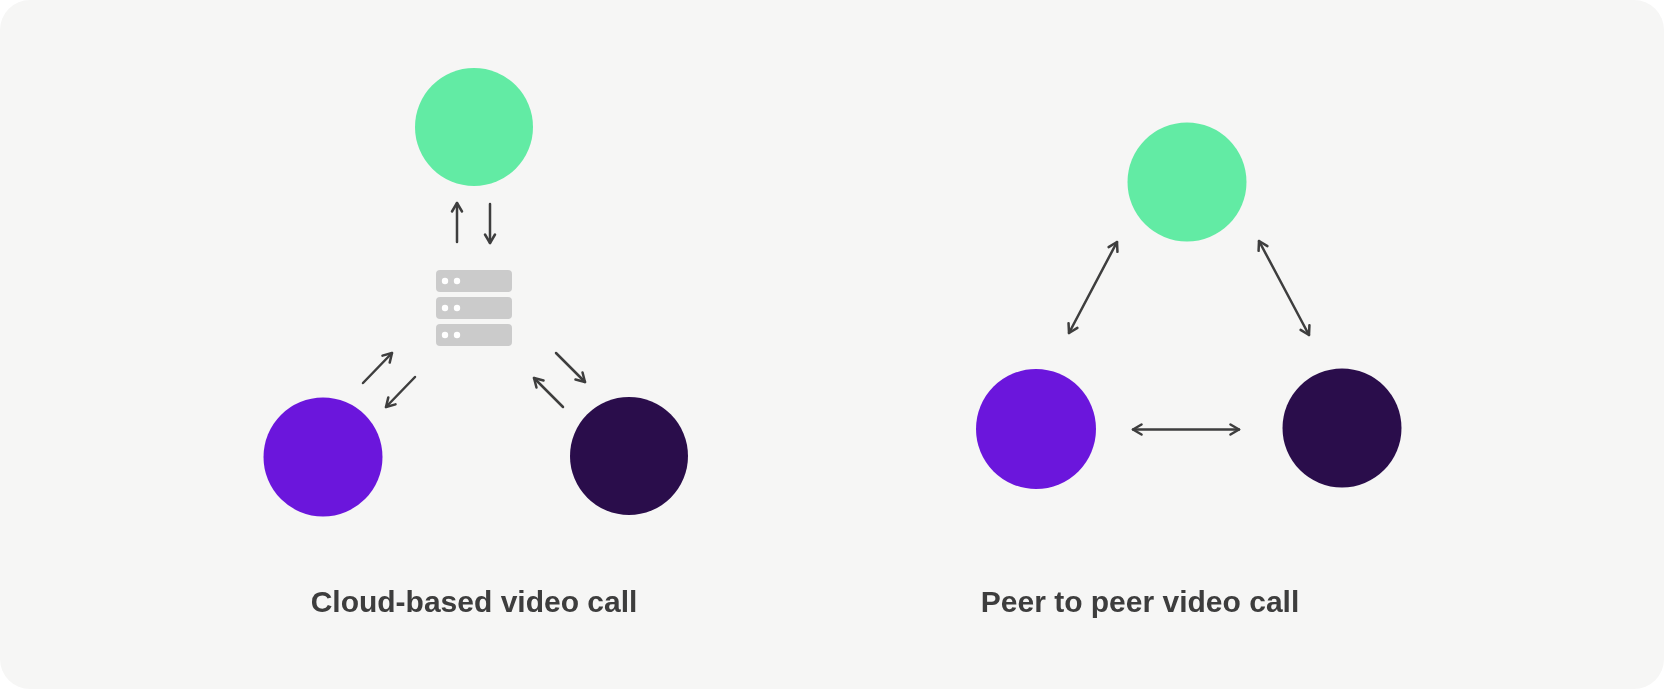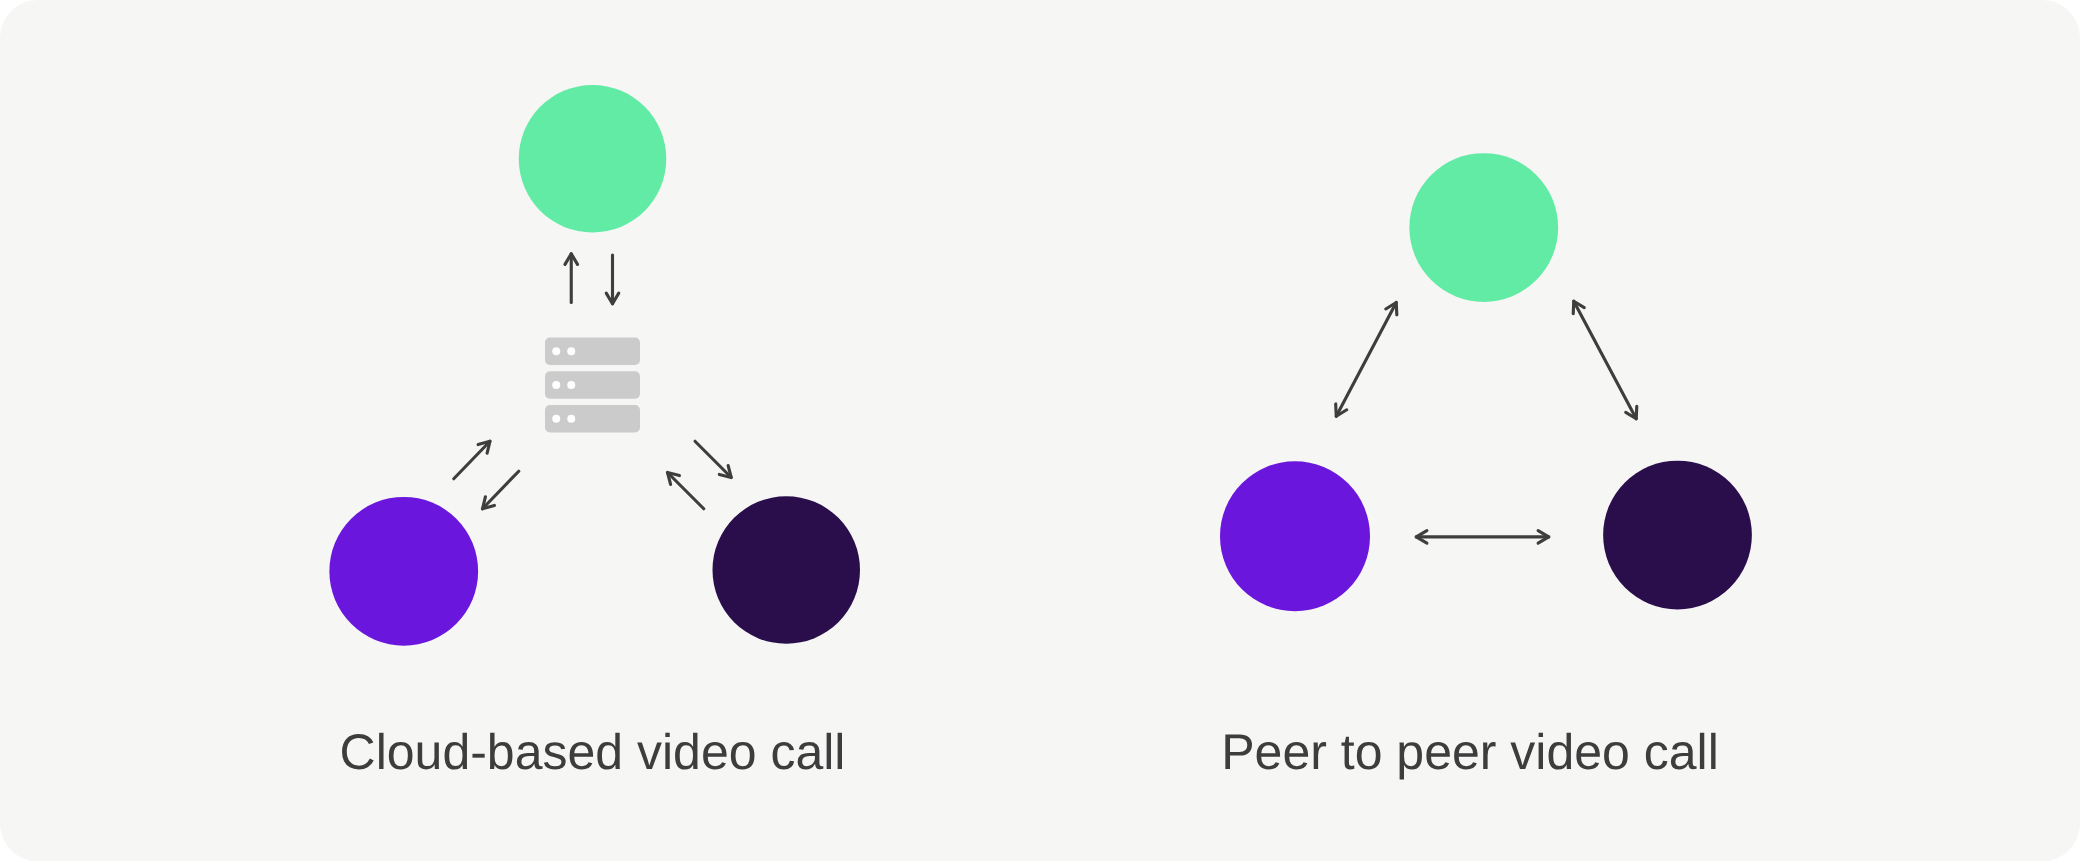--- a/index.html
+++ b/index.html
@@ -44,29 +44,29 @@
     stroke:var(--arrow,#3e3e3e);
     stroke-width:2.5;
     fill:none;
     stroke-linecap:round;
     stroke-linejoin:round;
   }
   .caption{
     position:absolute;
     top:585px;
     transform:translateX(-50%);
-    font-size:40px;
+    font-size:30px;
     line-height:34px;
-    font-weight:400;
+    font-weight:700;
     color:var(--caption-text,#3d3d3d);
     white-space:nowrap;
     letter-spacing:0;
   }
   .caption.left-cap{left:474px;}
-  .caption.right-cap{left:1176px;}
+  .caption.right-cap{left:1140px;}
 </style>
 </head>
 <body>
 
 <div class="page">
   <div class="card">
 
     <svg class="panel left" viewBox="0 0 832 689">
       <defs>
         <marker id="ahL" viewBox="0 0 14 14" refX="11" refY="7" markerWidth="14" markerHeight="14" markerUnits="userSpaceOnUse" orient="auto">

